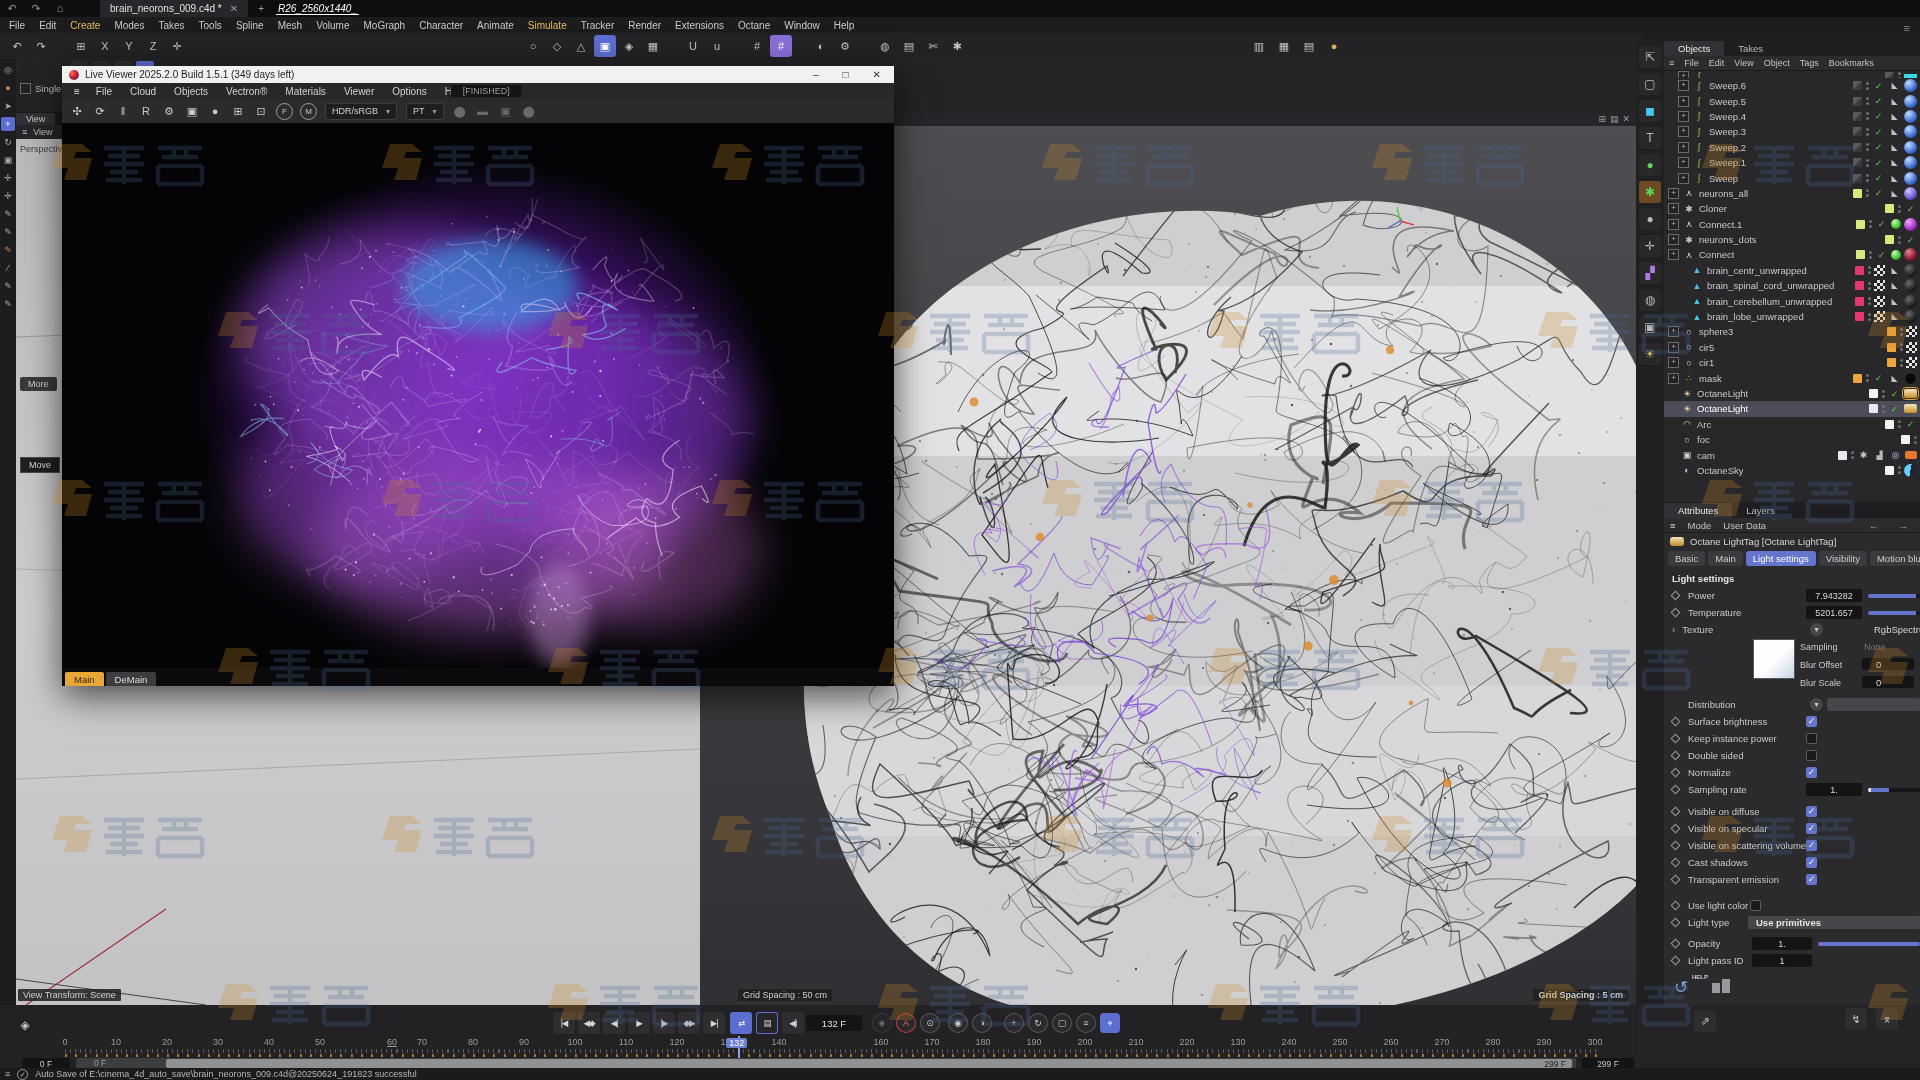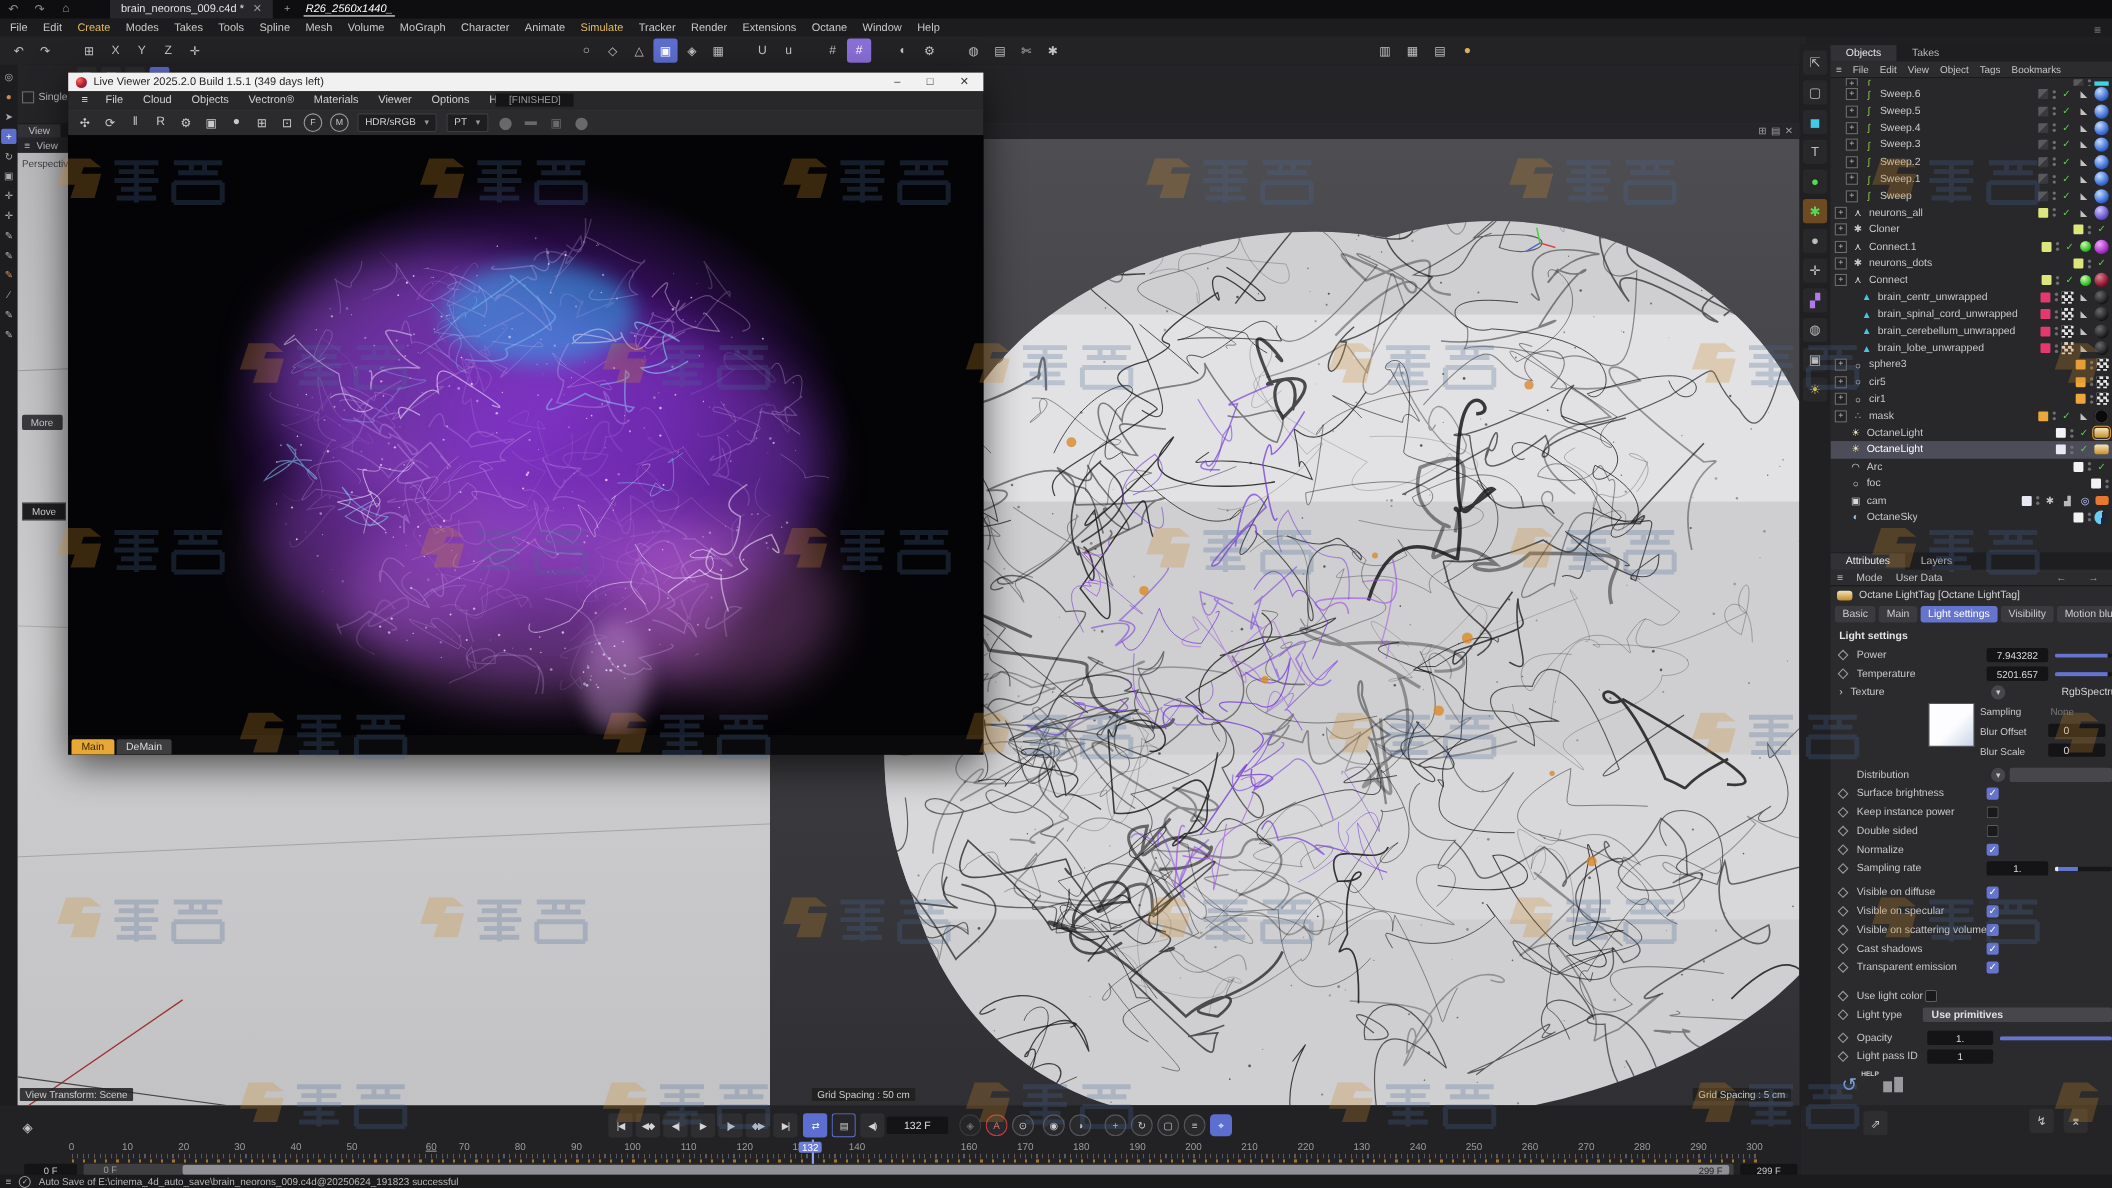--- a/index.html
+++ b/index.html
@@ -827,21 +827,21 @@
             <circle cx="749" cy="162" r="0.49" fill="#222" opacity="0.59"></circle>
             <circle cx="817" cy="181" r="0.49" fill="#222" opacity="0.27"></circle>
           </g>
           <g transform="translate(700,95)" stroke-width="1.4">
             <line x1="0" y1="0" x2="14" y2="4" stroke="#d04a4a"></line>
             <line x1="0" y1="0" x2="-3" y2="-14" stroke="#4ad04a"></line>
             <line x1="0" y1="0" x2="-12" y2="7" stroke="#4a6ad0"></line>
           </g>
         </svg>
       <div class="vp-dark-label" style="left:38px;bottom:4px;">Grid Spacing : 50 cm</div>
-      <div class="vp-dark-label" style="right:8px;bottom:4px;">Grid Spacing : 5 cm</div>
+      <div class="vp-dark-label" style="right:8px;bottom:4px;font-weight:bold;">Grid Spacing : 5 cm</div>
     </div>
   </div>
 
   <div class="lv">
     <div class="lv-title">
       <span class="octane-logo"></span>
       <span>Live Viewer 2025.2.0 Build 1.5.1 (349 days left)</span>
       <div class="win-btns" id="lv-winbtns">
           <span>–</span>
           <span>□</span>

